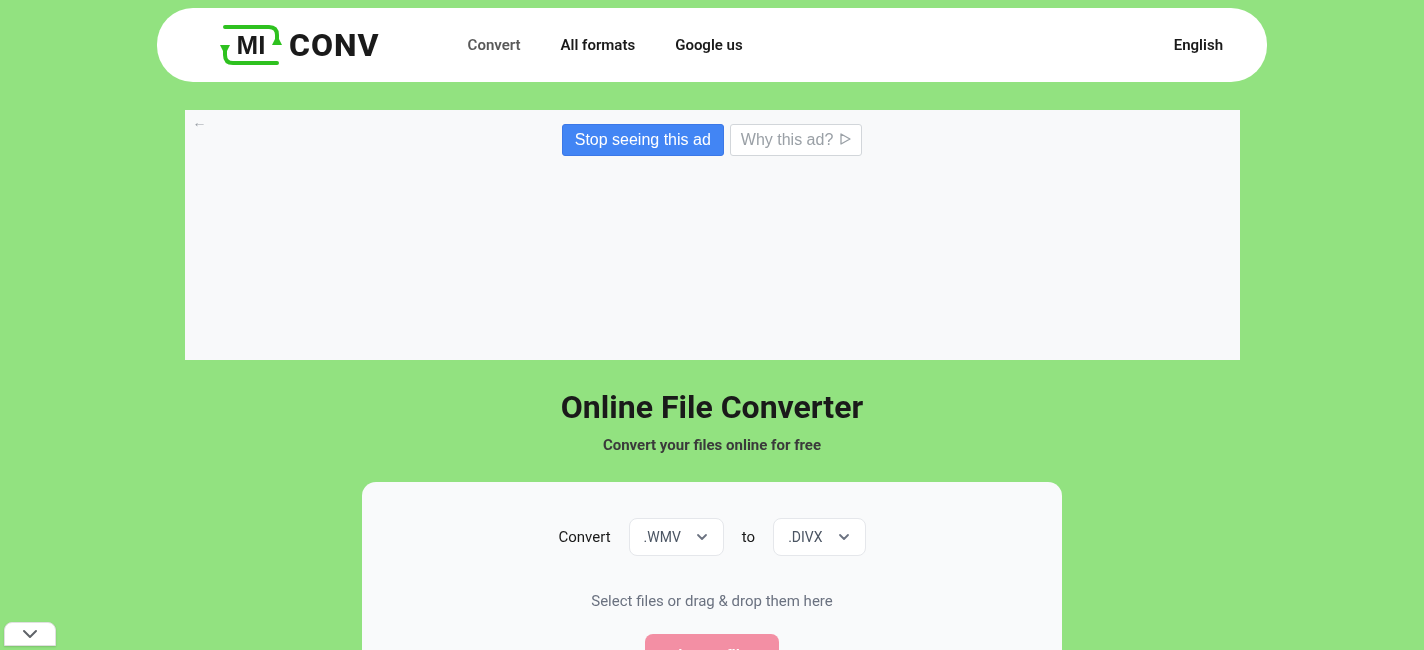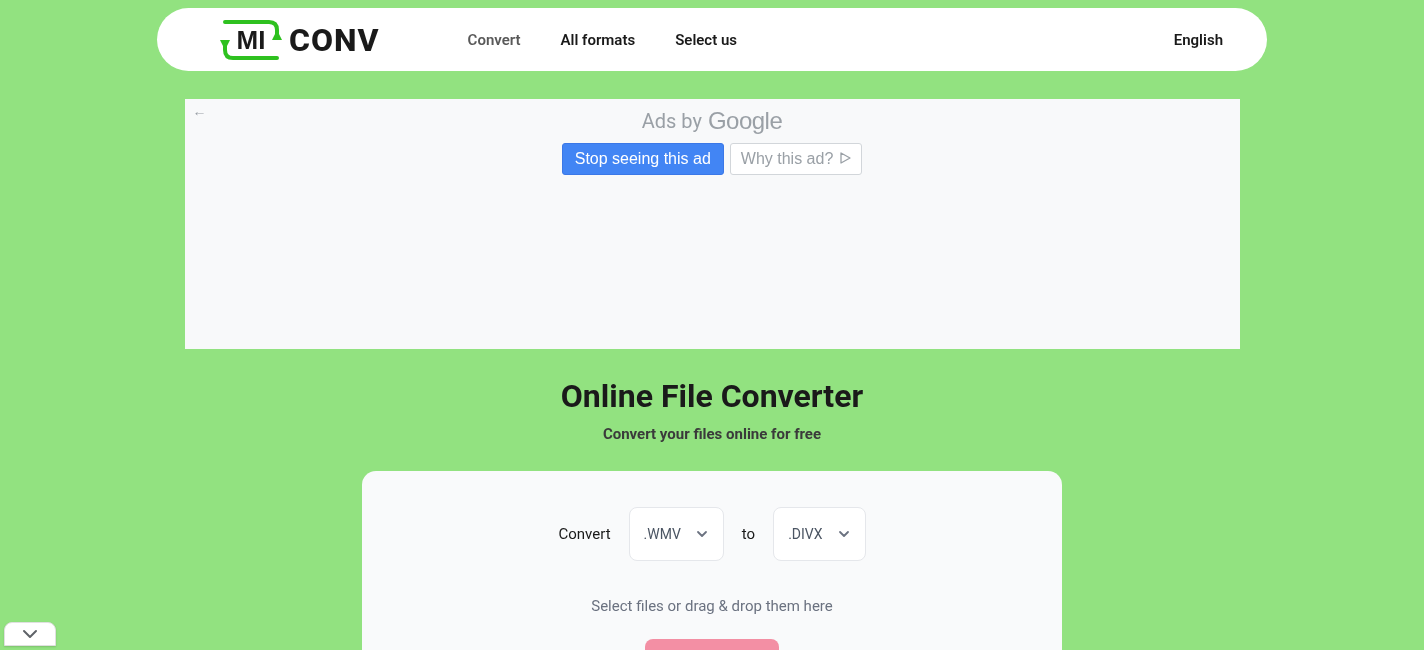--- a/index.html
+++ b/index.html
@@ -12,21 +12,21 @@
       background-color: #92e280;
       width: 1424px;
       height: 650px;
       overflow: hidden;
     }
     .header {
       background: #ffffff;
       border-radius: 36px;
       margin: 8px auto 0;
       width: 1110px;
-      height: 63px;
+      height: 74px;
       display: flex;
       align-items: center;
       padding: 0 44px 0 60px;
     }
     .logo {
       display: flex;
       align-items: center;
       gap: 2px;
     }
     .logo-text {
@@ -144,21 +144,21 @@
       align-items: center;
       justify-content: center;
       gap: 18px;
       font-size: 15px;
       color: #1a1a1a;
     }
     .select-box {
       background: #ffffff;
       border: 1px solid #e5e7eb;
       border-radius: 8px;
-      padding: 18px 14px;
+      padding: 10px 14px;
       display: flex;
       align-items: center;
       gap: 14px;
       font-size: 14px;
       color: #4b5563;
       cursor: pointer;
       min-width: 86px;
     }
     .chevron {
       display: inline-block;
@@ -211,31 +211,27 @@
       <path d="M 60 42 L 16 42 Q 8 42 8 34 L 8 30" stroke="#2ec11f" stroke-width="4" fill="none" stroke-linecap="round"></path>
       <path d="M 3 24 L 13 24 L 8 34 Z" fill="#2ec11f"></path>
       <path d="M 55 24 L 65 24 L 60 14 Z" fill="#2ec11f"></path>
       <text x="34" y="33" font-family="Arial, sans-serif" font-size="26" font-weight="800" fill="#1a1a1a" text-anchor="middle">MI</text>
     </svg>
     <span class="logo-text">CONV</span>
   </div>
   <nav class="nav">
     <span class="nav-item muted">Convert</span>
     <span class="nav-item">All formats</span>
-    <span class="nav-item">Select us</span>
+    <span class="nav-item">Google us</span>
   </nav>
   <span class="lang">English</span>
 </header>
 
 <div class="ad-box">
   <span class="ad-back">←</span>
-  <div class="ad-header">
-    <span>Ads by</span>
-    <span class="google-logo">Google</span>
-  </div>
   <div class="ad-buttons">
     <button class="ad-btn-primary">Stop seeing this ad</button>
     <button class="ad-btn-secondary">
       <span>Why this ad?</span>
       <span>
         <svg width="12" height="12" viewBox="0 0 12 12">
             <path d="M 2 1 L 11 6 L 2 11 Z" fill="none" stroke="#9aa0a6" stroke-width="1.3" stroke-linejoin="round"></path>
           </svg>
       </span>
     </button>

